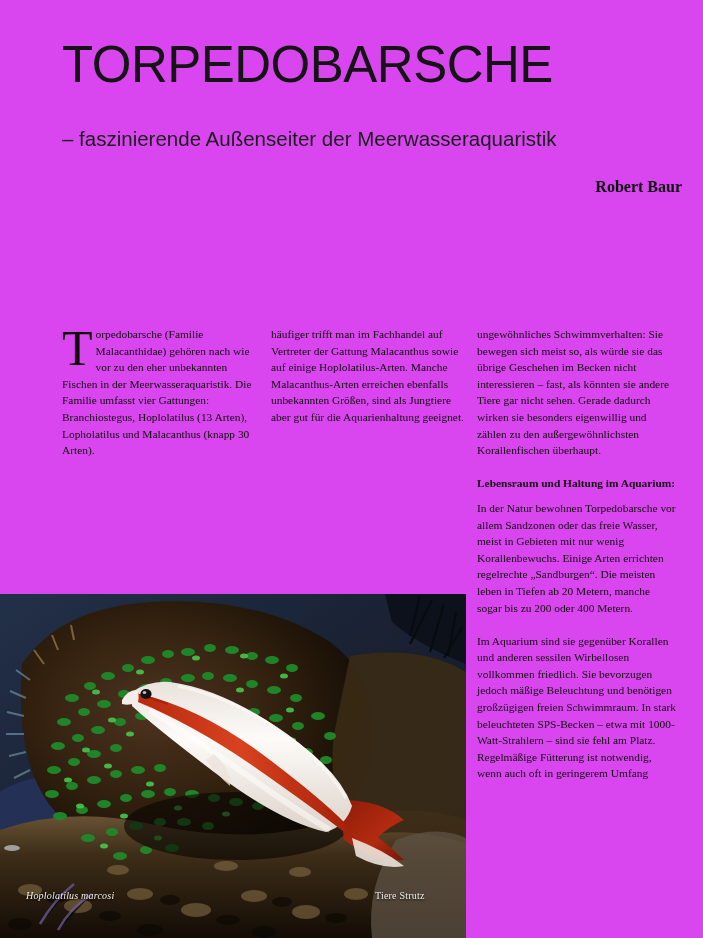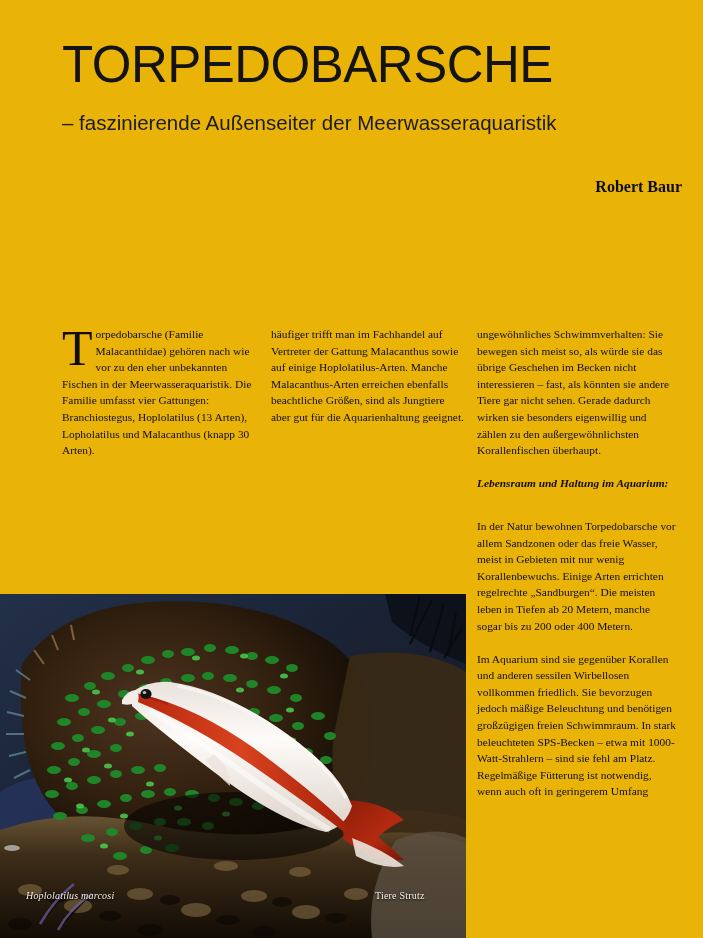--- a/index.html
+++ b/index.html
@@ -8,21 +8,21 @@
     width: 703px;
     height: 938px;
     overflow: hidden;
     background: #ffffff;
   }
 
   #page {
     position: relative;
     width: 703px;
     height: 938px;
-    background: #eab308;
+    background: #d946ef;
   }
 
   
   #masthead {
     position: absolute;
     left: 62px;
     top: 38px;
     width: 620px;
   }
 
@@ -35,21 +35,21 @@
     color: #141414;
     white-space: nowrap;
   }
 
   #article-subtitle {
     font-family: "Liberation Sans", sans-serif;
     font-weight: 400;
     font-size: 20.5px;
     line-height: 1.2;
     color: #1b1b1b;
-    margin-top: 20px;
+    margin-top: 36px;
     white-space: nowrap;
   }
 
   #byline {
     position: absolute;
     left: 62px;
     top: 178px;
     width: 620px;
     text-align: right;
     font-family: "Liberation Serif", serif;
@@ -94,22 +94,21 @@
   }
   #col-1 { left: 62px;  top: 326px; width: 190px; }
   #col-2 { left: 271px; top: 326px; width: 193px; }
   #col-3 { left: 477px; top: 326px; width: 200px; }
 
   .col p { margin: 0 0 16.6px 0; }
   .col p:last-child { margin-bottom: 0; }
 
   .col p.subhead {
     font-weight: bold;
-    margin-bottom: 26px;
-    font-style: italic;
+    margin-bottom: 8px;
   }
 
   
   #dropcap {
     float: left;
     font-family: "Liberation Serif", serif;
     font-size: 50px;
     line-height: 40px;
     padding: 2px 3px 0 0;
     color: #100d0b;
@@ -125,21 +124,21 @@
     <div id="article-subtitle">– faszinierende Außenseiter der Meerwasseraquaristik</div>
   </div>
 
   <div id="byline">Robert Baur</div>
 
   <div class="col" id="col-1">
     <p><span id="dropcap">T</span><span>orpedobarsche (Familie Malacanthidae) gehören nach wie vor zu den eher unbekannten Fischen in der Meerwasseraquaristik. Die Familie umfasst vier Gattungen: Branchiostegus, Hoplolatilus (13 Arten), Lopholatilus und Malacanthus (knapp 30 Arten).</span></p>
   </div>
 
   <div class="col" id="col-2">
-    <p>häufiger trifft man im Fachhandel auf Vertreter der Gattung Malacanthus sowie auf einige Hoplolatilus-Arten. Manche Malacanthus-Arten erreichen ebenfalls beachtliche Größen, sind als Jungtiere aber gut für die Aquarienhaltung geeignet.</p>
+    <p>häufiger trifft man im Fachhandel auf Vertreter der Gattung Malacanthus sowie auf einige Hoplolatilus-Arten. Manche Malacanthus-Arten erreichen ebenfalls unbekannten Größen, sind als Jungtiere aber gut für die Aquarienhaltung geeignet.</p>
   </div>
 
   <div class="col" id="col-3">
     <p>ungewöhnliches Schwimmverhalten: Sie bewegen sich meist so, als würde sie das übrige Geschehen im Becken nicht interessieren – fast, als könnten sie andere Tiere gar nicht sehen. Gerade dadurch wirken sie besonders eigenwillig und zählen zu den außergewöhnlichsten Korallenfischen überhaupt.</p>
     <p class="subhead">Lebensraum und Haltung im Aquarium:</p>
     <p>In der Natur bewohnen Torpedobarsche vor allem Sandzonen oder das freie Wasser, meist in Gebieten mit nur wenig Korallenbewuchs. Einige Arten errichten regelrechte „Sandburgen“. Die meisten leben in Tiefen ab 20 Metern, manche sogar bis zu 200 oder 400 Metern.</p>
     <p>Im Aquarium sind sie gegenüber Korallen und anderen sessilen Wirbellosen vollkommen friedlich. Sie bevorzugen jedoch mäßige Beleuchtung und benötigen großzügigen freien Schwimmraum. In stark beleuchteten SPS-Becken – etwa mit 1000-Watt-Strahlern – sind sie fehl am Platz. Regelmäßige Fütterung ist notwendig, wenn auch oft in geringerem Umfang</p>
   </div>
 
   <div id="photo">

